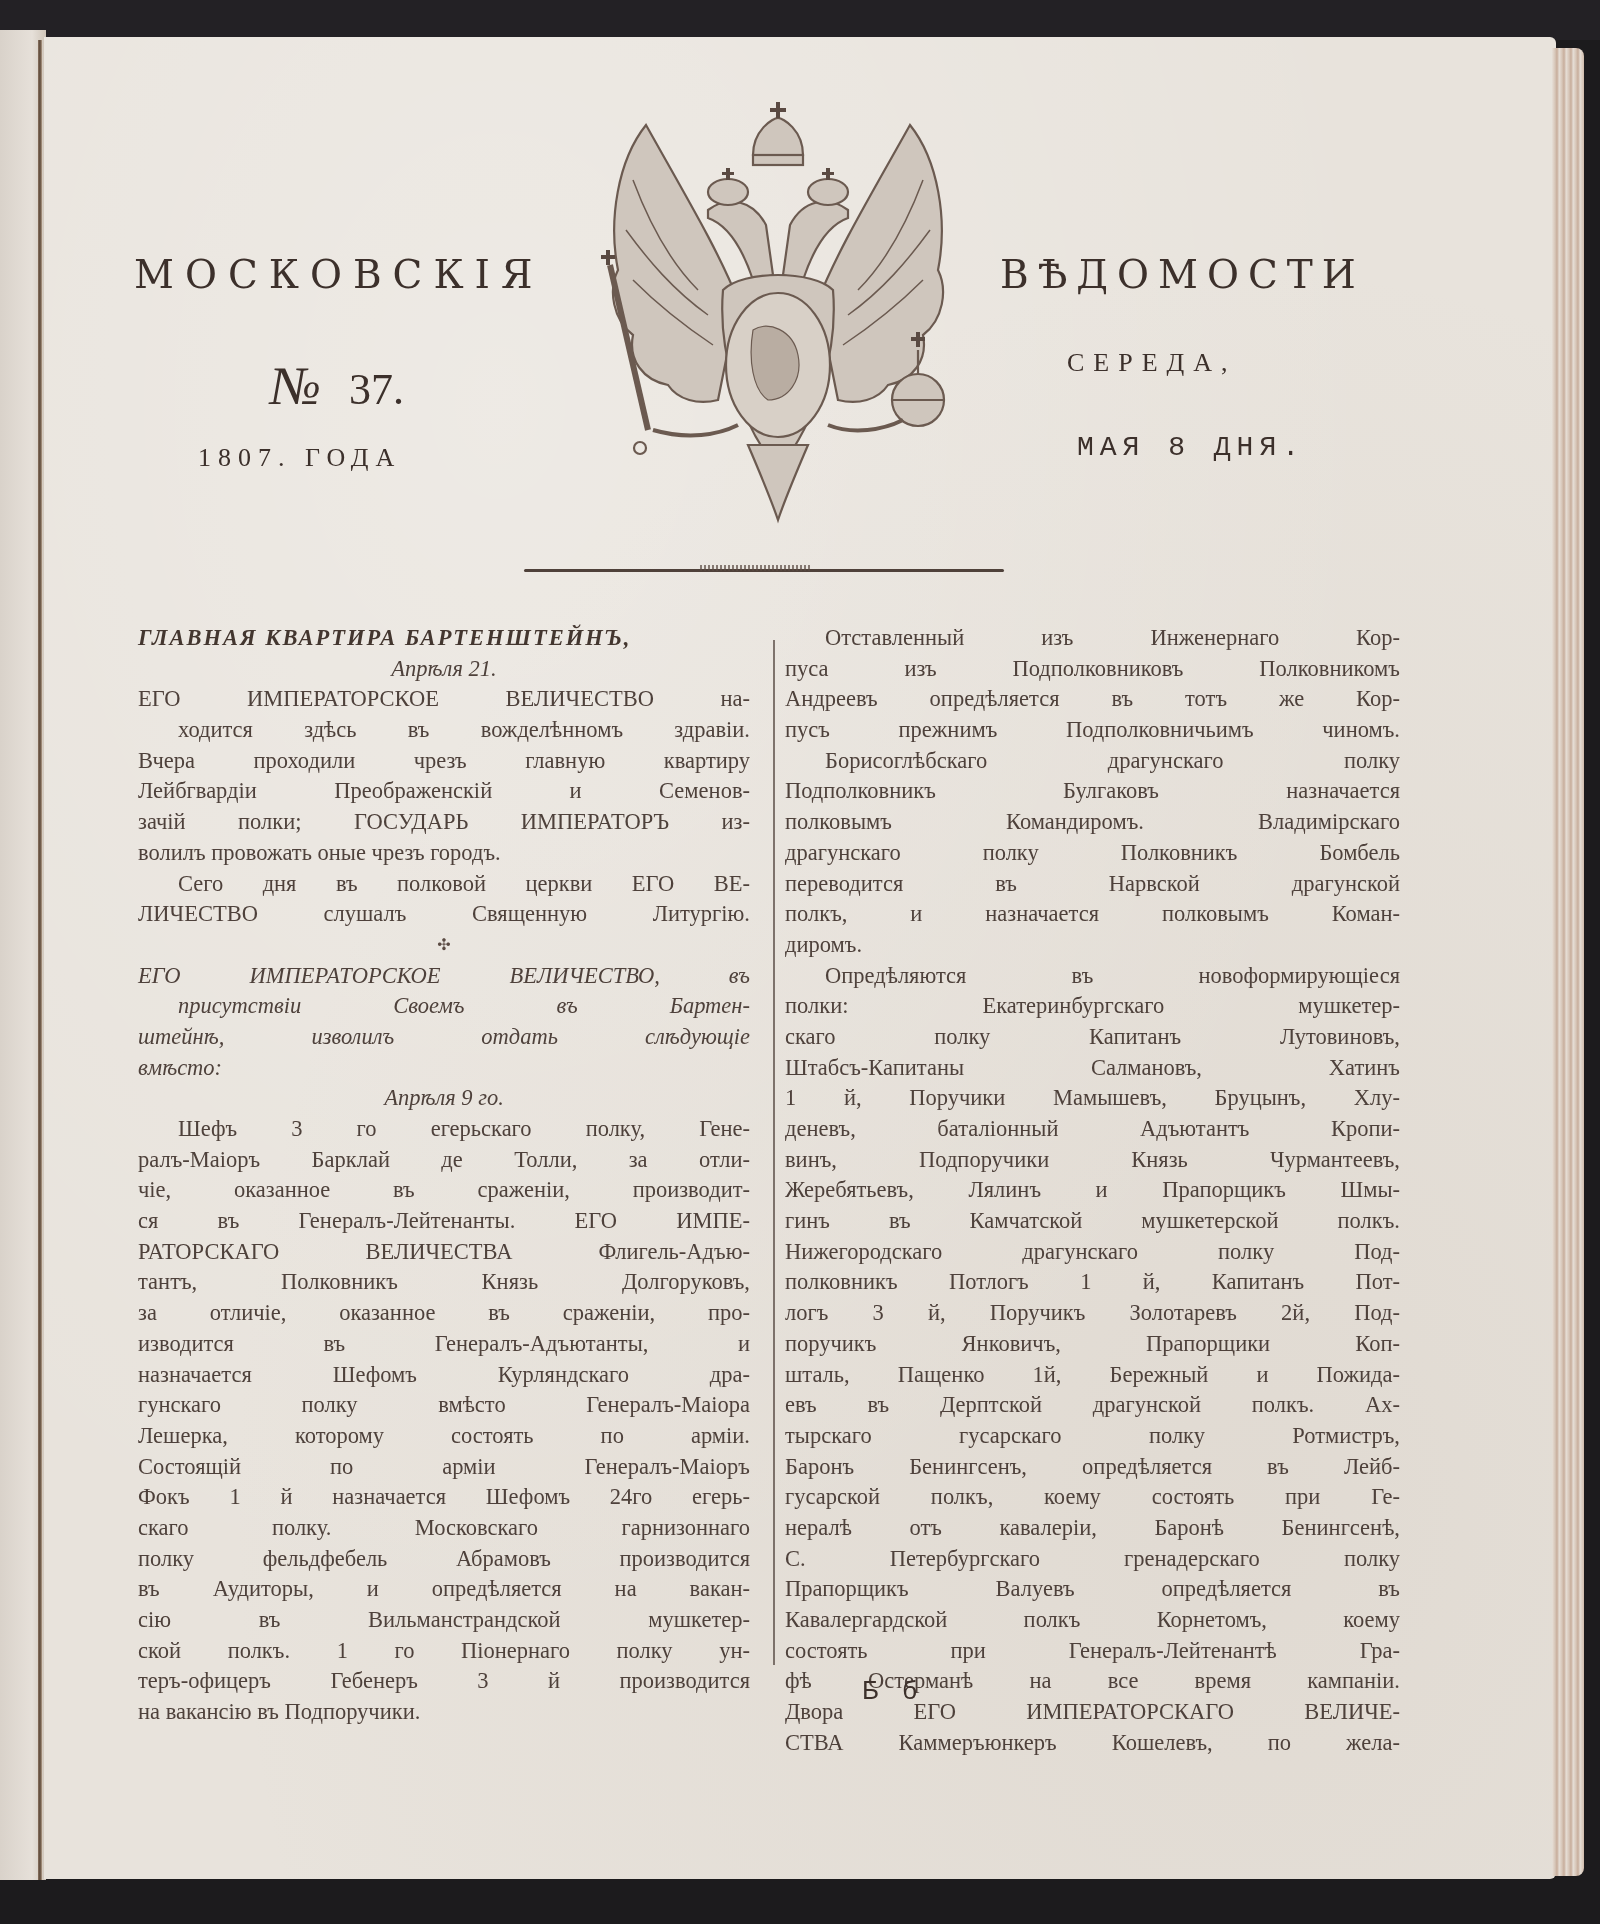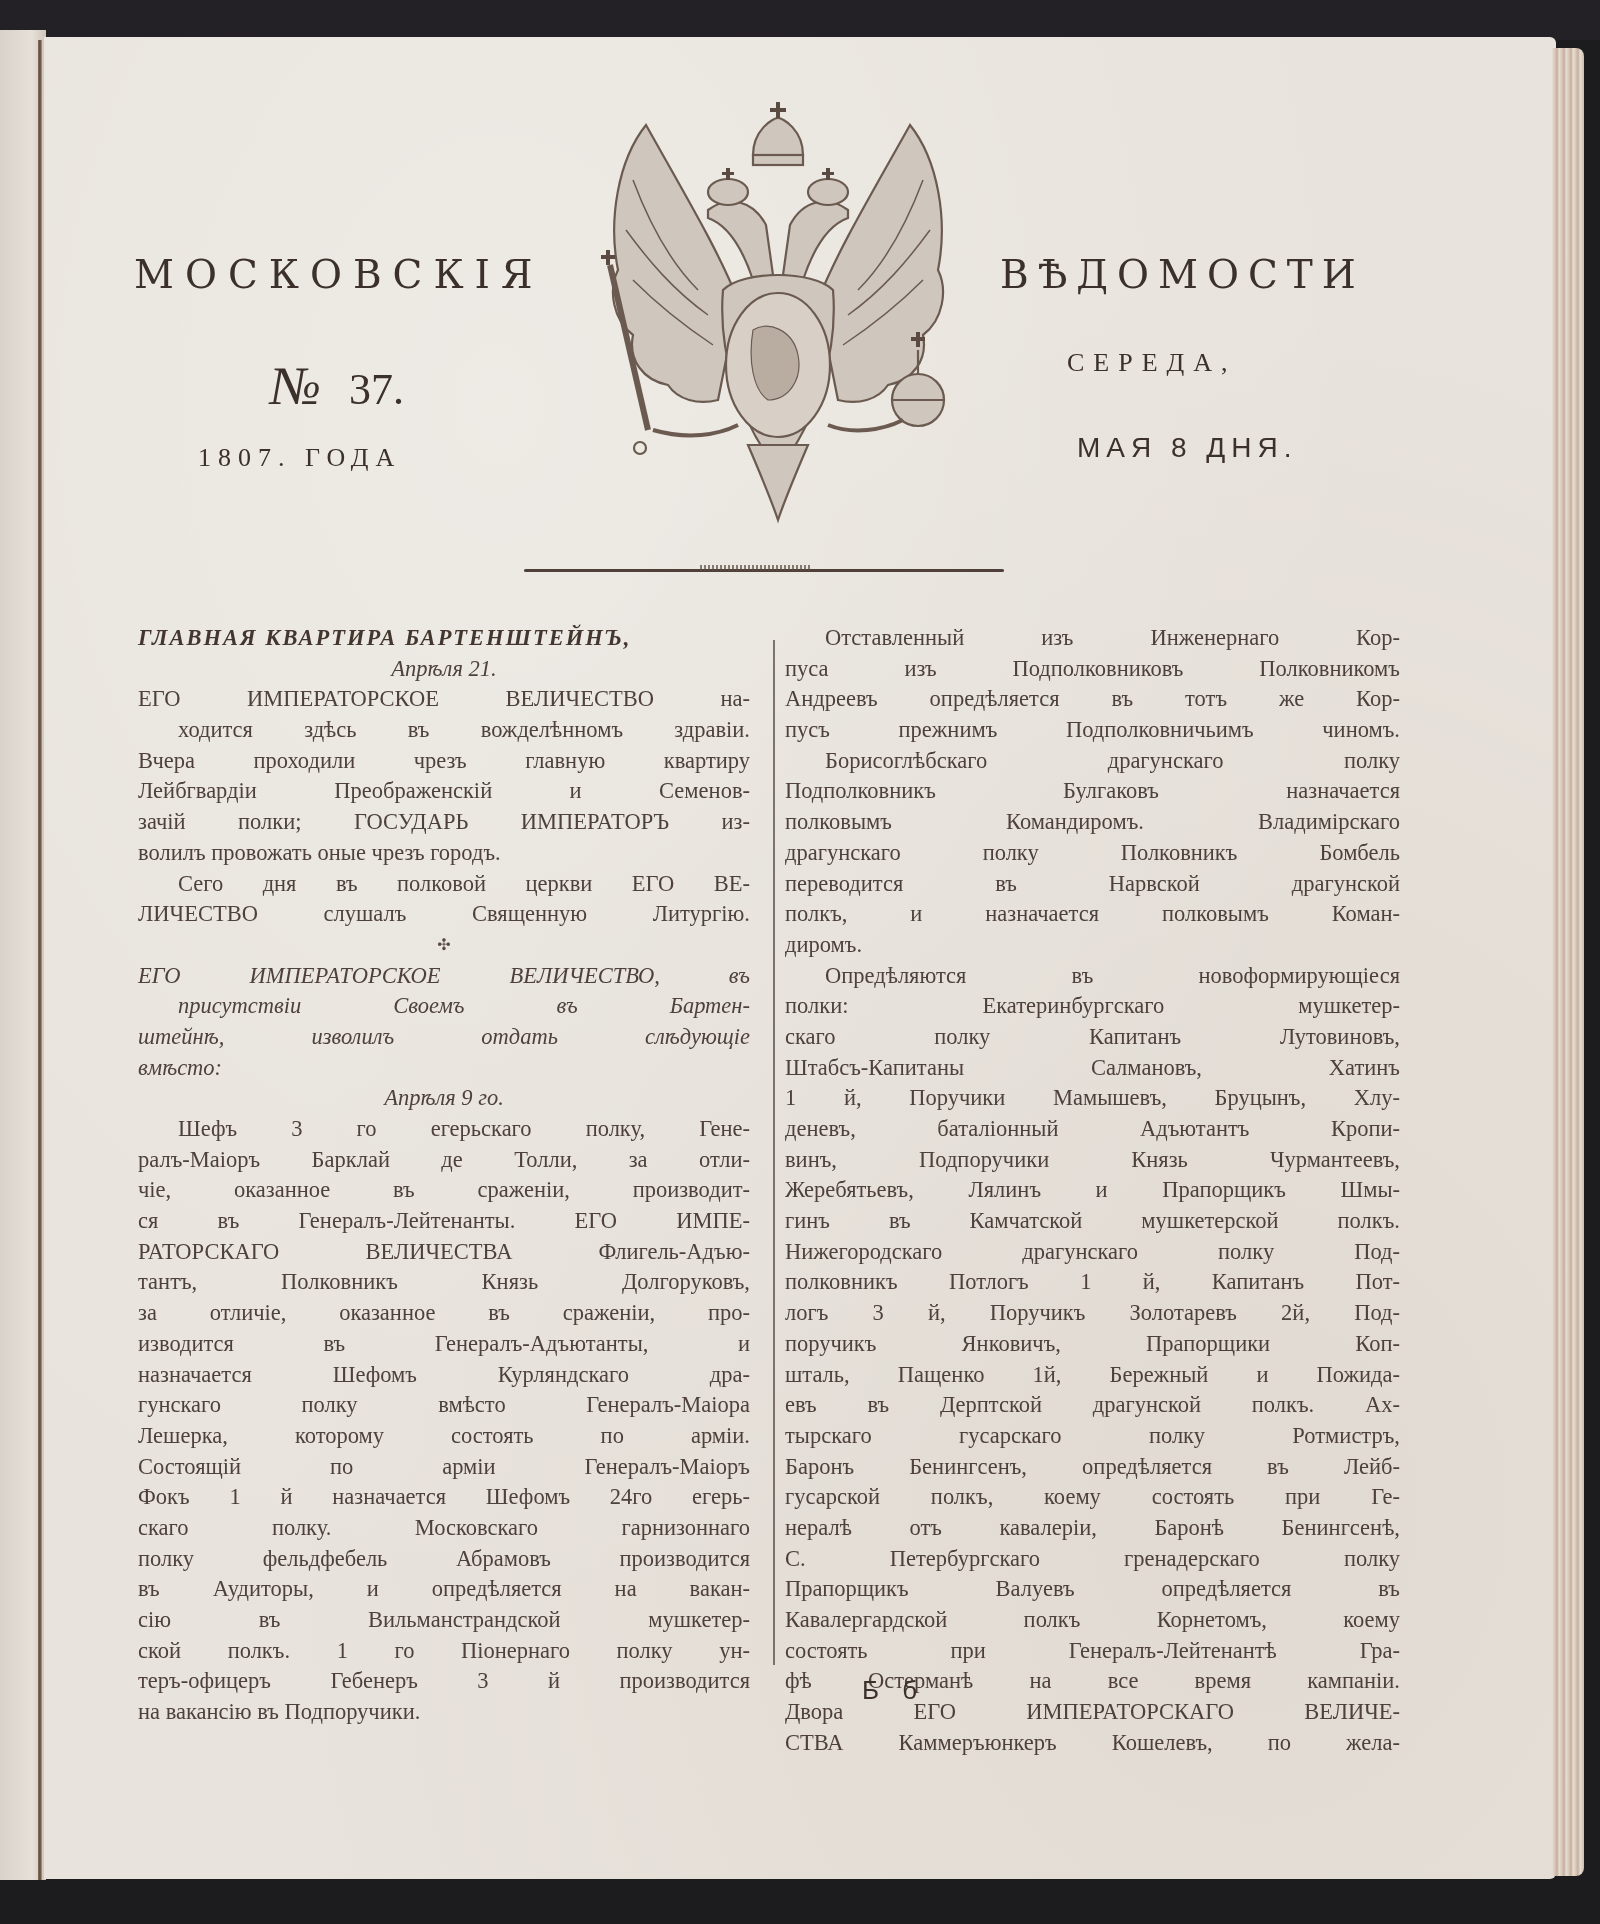--- a/index.html
+++ b/index.html
@@ -31,21 +31,21 @@
     background:repeating-linear-gradient(90deg,#e7e0d8 0px,#d7c6b8 3px,#c7ad9b 5px,#e2d8cf 7px);
     border-radius:0 8px 8px 0;
   }
   .hdr { position:absolute; white-space:nowrap; color:#3c302b; }
   .title-left { left:134px; top:252px; font-size:39px; letter-spacing:11px; font-family:"DejaVu Serif",serif; }
   .title-right { left:1000px; top:252px; font-size:39px; letter-spacing:9px; font-family:"DejaVu Serif",serif; }
   .issue { left:270px; top:355px; font-size:54px; font-style:italic; font-family:"Liberation Serif",serif; }
   .issue .num { font-style:normal; font-size:44px; margin-left:28px; }
   .year { left:198px; top:443px; font-size:26px; letter-spacing:7px; font-family:Liberation Serif, serif; }
   .weekday { left:1067px; top:348px; font-size:26px; letter-spacing:9px; font-family:"Liberation Serif",serif; }
-  .date { left:1077px; top:432px; font-size:28px; letter-spacing:6px; font-family:Liberation Sans, sans-serif; }
+  .date { left:1077px; top:432px; font-size:28px; letter-spacing:6px; font-family:Liberation Mono, monospace; }
 
   .emblem { position:absolute; left:588px; top:100px; width:380px; height:430px; }
   .rule { position:absolute; left:524px; top:569px; width:480px; height:3px; background:#4f413a; border-radius:2px; }
   .rule-orn { position:absolute; left:700px; top:565px; width:110px; height:6px;
      background:repeating-linear-gradient(90deg,#5a4a42 0 2px,transparent 2px 4px); opacity:.7; }
 
   .col { position:absolute; top:623px; width:612px; font-size:22.5px; line-height:30.7px; color:#4e413b;
     font-family:"Liberation Serif","DejaVu Serif",serif; }
   .col-left { left:138px; }
   .col-right { left:785px; width:615px; }

